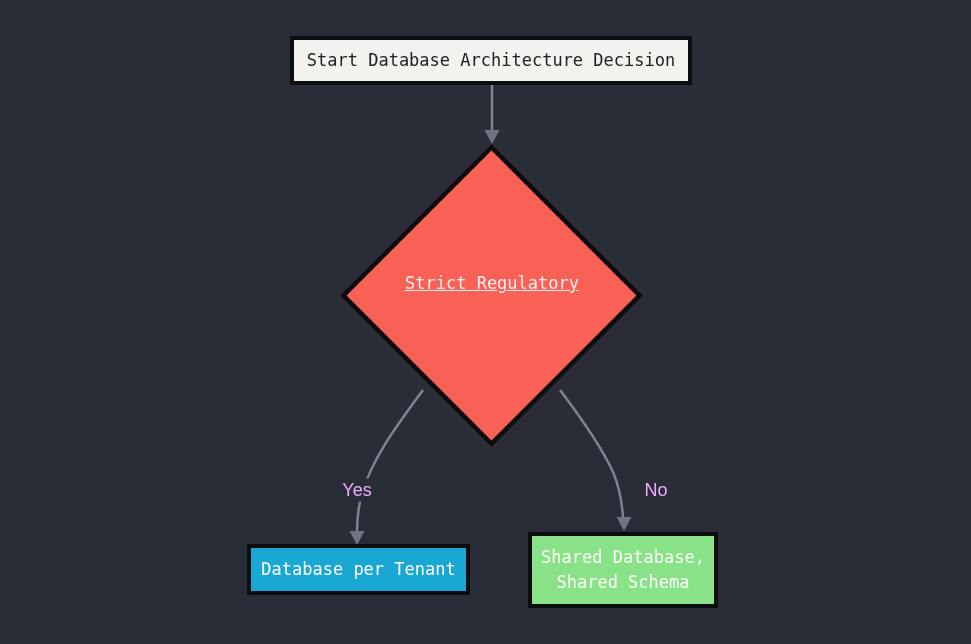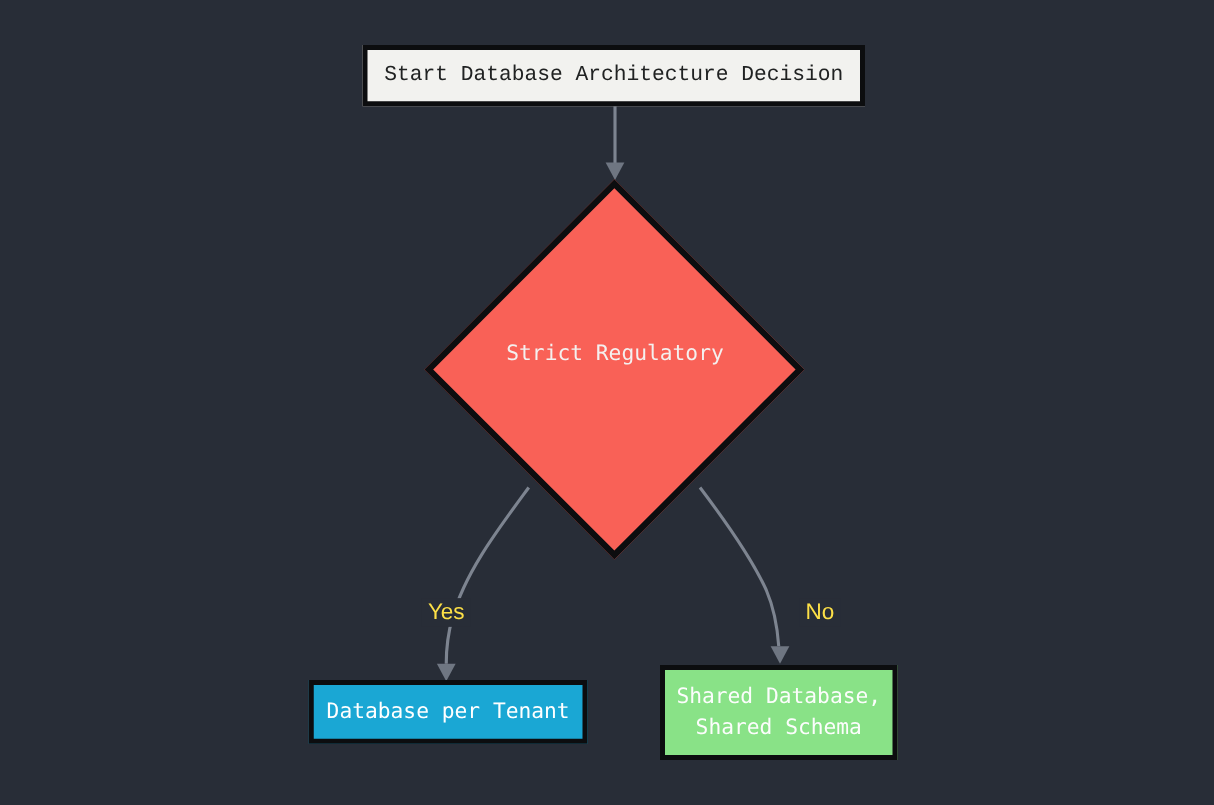--- a/index.html
+++ b/index.html
@@ -44,21 +44,20 @@
     line-height: 25px;
     white-space: nowrap;
   }
   .node-start {
     left: 290px;
     top: 36px;
     width: 402px;
     height: 49px;
     background: #f2f2ef;
     color: #202222;
-    font-family: Liberation Mono, monospace;
   }
   .diamond-shape {
     position: absolute;
     box-sizing: border-box;
     left: 384px;
     top: 188px;
     width: 215px;
     height: 215px;
     background: #f96157;
     border: 5px solid #0c0d0f;
@@ -67,20 +66,21 @@
   .diamond-label {
     position: absolute;
     left: 342px;
     top: 270px;
     width: 300px;
     text-align: center;
     color: #f4f0ef;
     font-size: 17px;
     line-height: 26px;
     white-space: nowrap;
+    text-decoration: underline;
   }
   .node-tenant {
     left: 247px;
     top: 544px;
     width: 223px;
     height: 51px;
     background: #1aa7d4;
     color: #ffffff;
   }
   .node-shared {
@@ -88,21 +88,21 @@
     top: 532px;
     width: 190px;
     height: 76px;
     background: #89e287;
     color: #fcfdfc;
   }
   .edge-label {
     position: absolute;
     transform: translate(-50%, -50%);
     background: #282d37;
-    color: #fde047;
+    color: #f0abfc;
     font-family: "Liberation Sans", sans-serif;
     font-size: 18px;
     padding: 1px 5px;
     white-space: nowrap;
   }
   .edge-label-yes { left: 357px; top: 490px; }
   .edge-label-no  { left: 656px; top: 490px; }
 </style>
 </head>
 <body>

